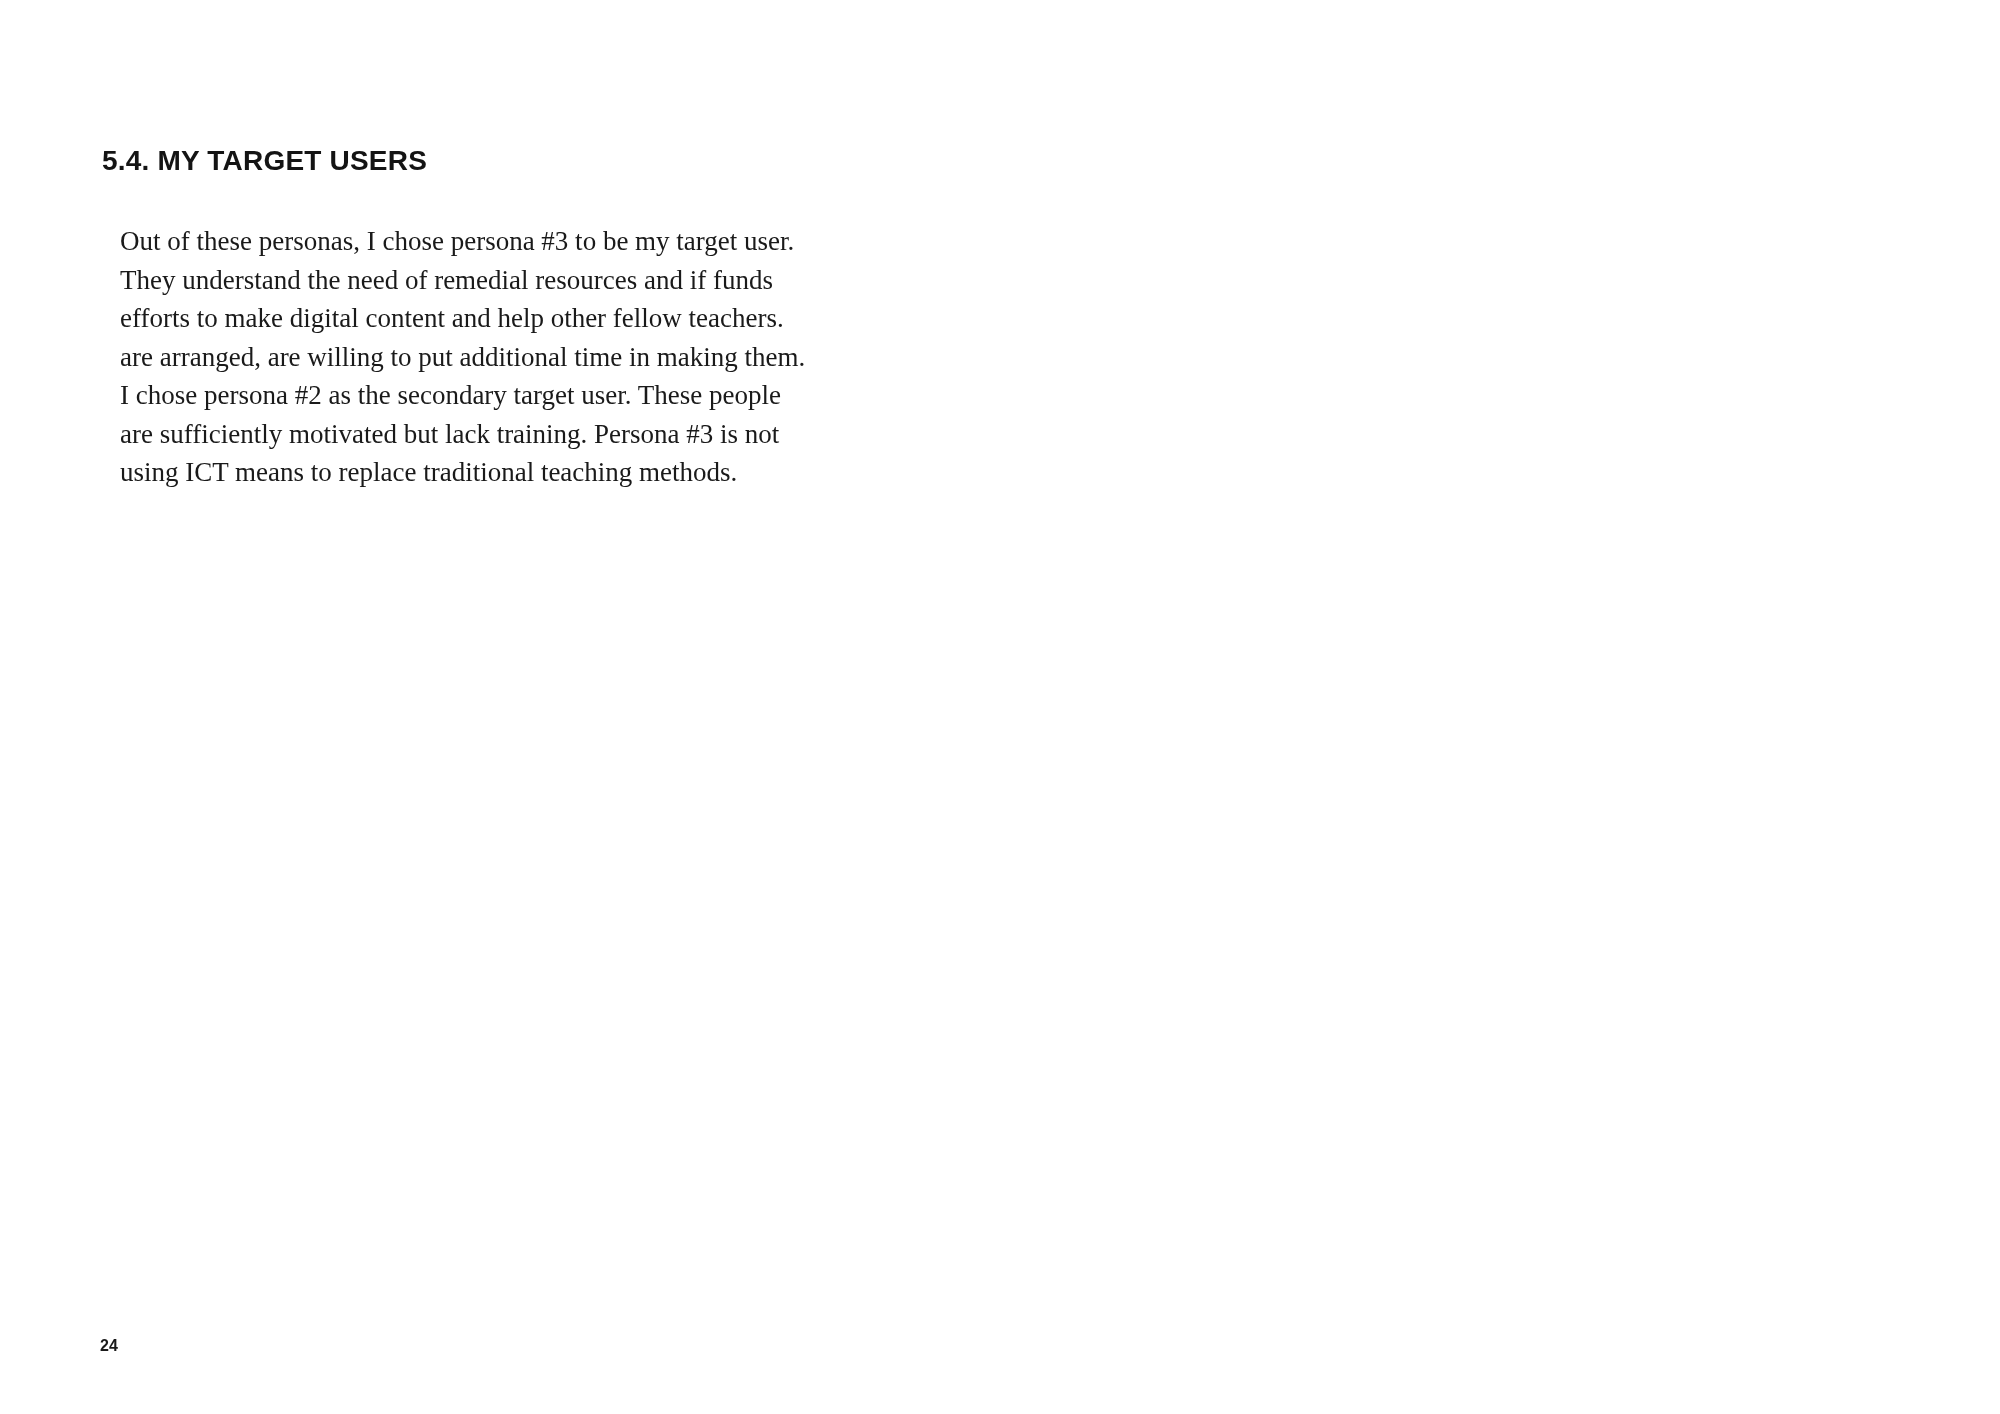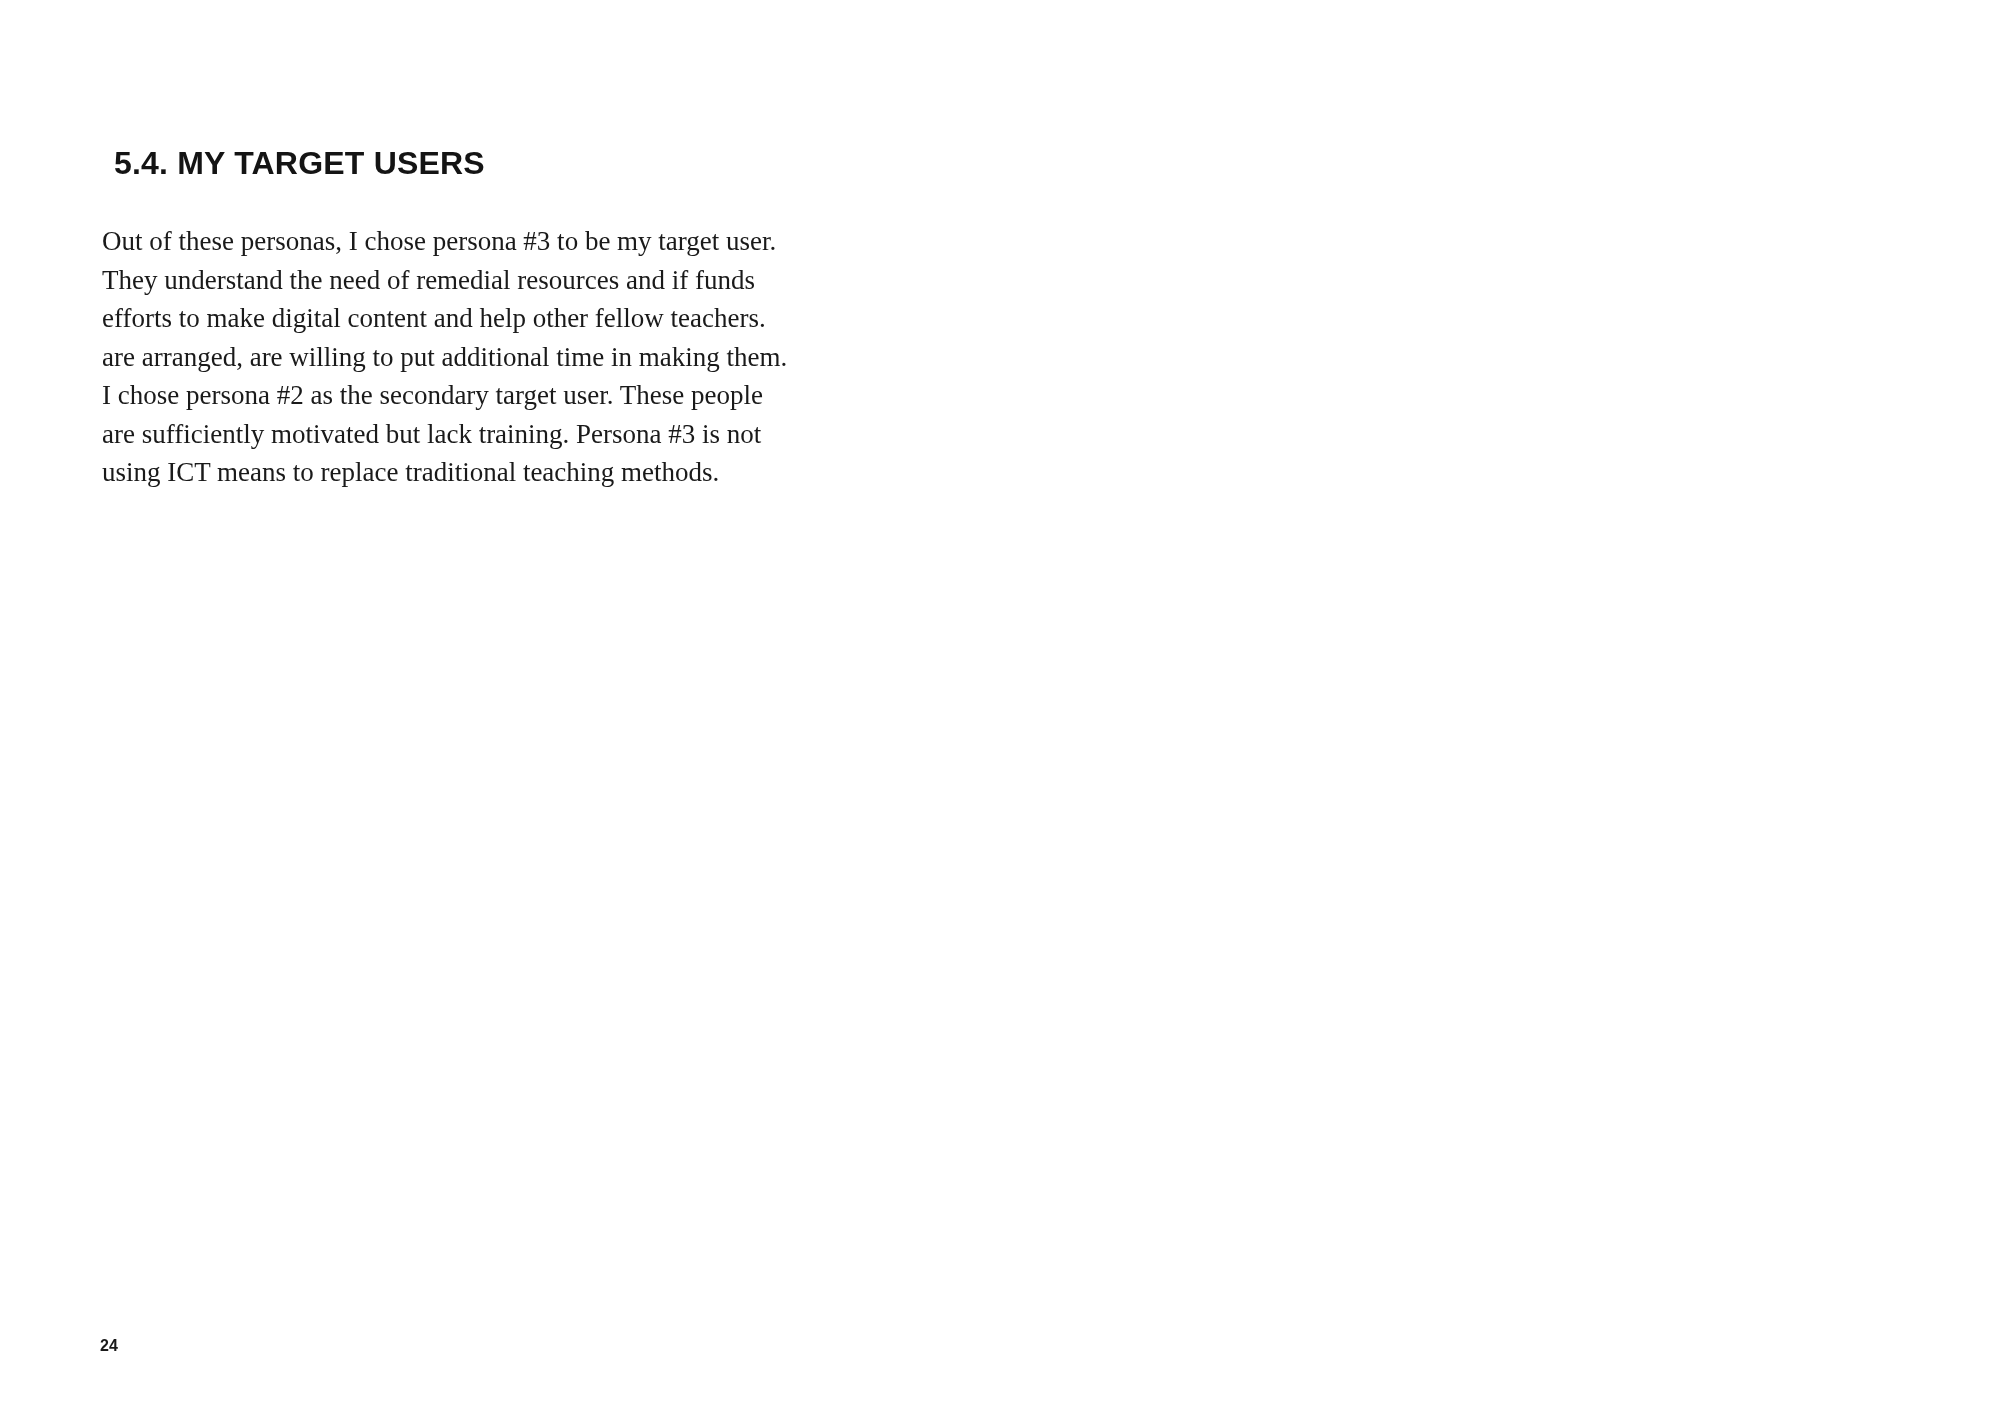--- a/index.html
+++ b/index.html
@@ -21,39 +21,39 @@
     inset: 0;
     background: #ffffff;
   }
 
   .section-heading {
     position: absolute;
     left: 102px;
     top: 145px;
     font-family: "Liberation Sans", sans-serif;
     font-weight: bold;
-    font-size: 32px;
+    font-size: 28px;
     letter-spacing: 0.2px;
     color: #141414;
     white-space: nowrap;
-    margin-left: 12px;
   }
 
   .body-copy {
     position: absolute;
     left: 102px;
     top: 222px;
     width: 880px;
     font-family: "Liberation Serif", serif;
     font-size: 27px;
     line-height: 38.5px;
     color: #1a1a1a;
   }
   .body-copy .line {
     white-space: nowrap;
+    margin-left: 18px;
   }
 
   .page-number {
     position: absolute;
     left: 100px;
     top: 1337px;
     font-family: "Liberation Sans", sans-serif;
     font-weight: bold;
     font-size: 16px;
     color: #1a1a1a;

